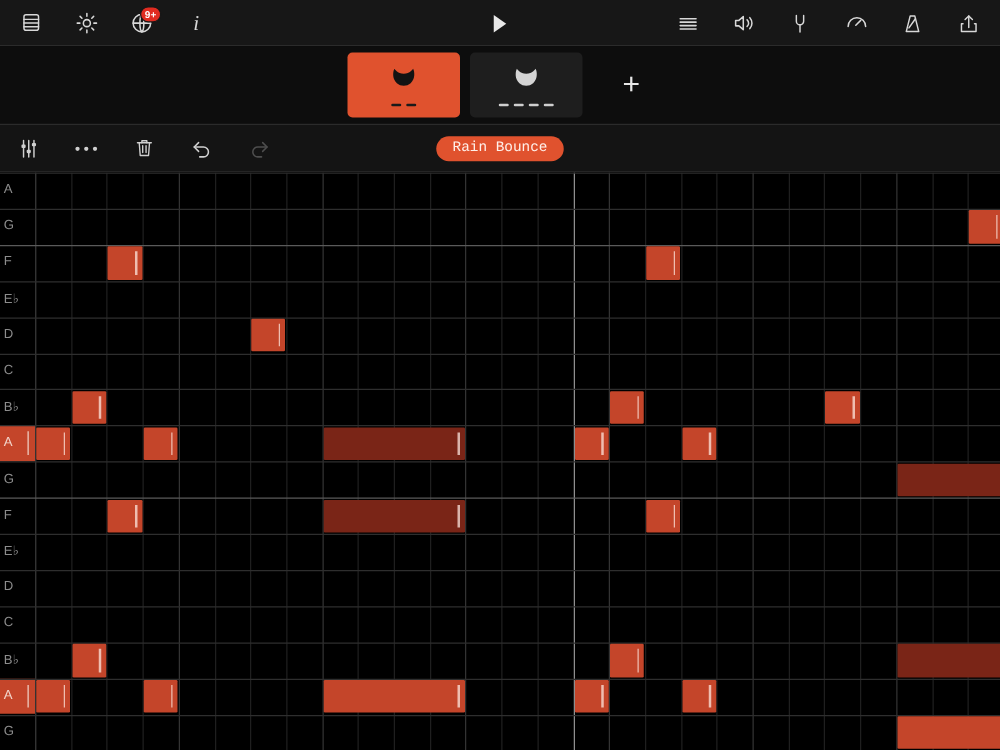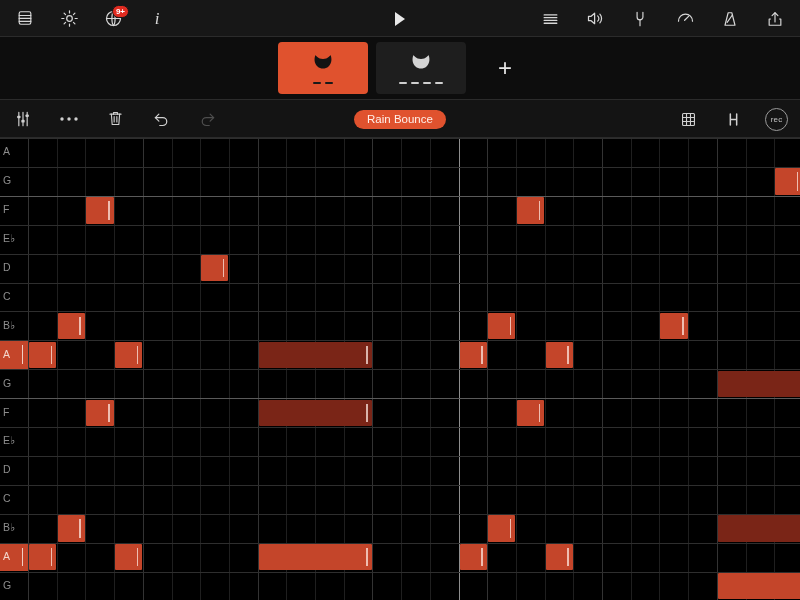--- a/index.html
+++ b/index.html
@@ -51,21 +51,21 @@
   .tr-dashes i { display: block; width: 8px; height: 2px; border-radius: 1px; }
   .track.sel .tr-dashes i { background: #1a1a1a; }
   .track.unsel .tr-dashes i { background: #cfcfcf; }
   .addtrack { width: 34px; height: 52px; display: flex; align-items: center; justify-content: center;
               color: #e6e6e6; font-size: 24px; font-weight: 300; margin-left: 14px; }
 
   
   .editbar {
     position: absolute; left: 0; top: 100px; width: 800px; height: 38px;
     background: #141414; border-bottom: 1px solid #2b2b2b;
-    display: flex; align-items: center;
+    display: flex; align-items: center; font-family: Liberation Mono, monospace;
   }
   .eb-left { display: flex; align-items: center; gap: 20px; padding-left: 10px; }
   .eb-right { position: absolute; right: 12px; top: 0; height: 38px;
               display: flex; align-items: center; gap: 19px; }
   .eb-center { position: absolute; left: 0; top: 0; width: 800px; height: 38px;
                display: flex; align-items: center; justify-content: center; }
   .ebicon { width: 26px; height: 24px; display: flex; align-items: center; justify-content: center; color: #d0d0d0; }
   .ebicon.dim { color: #4e4e4e; }
   .pill {
     background: #e0522e; color: #fff0ea; font-size: 11.5px;
@@ -231,34 +231,20 @@
         <div class="ebicon dim">
           <svg width="21" height="21" viewBox="0 0 24 24" fill="none" stroke="currentColor" stroke-width="1.4" stroke-linecap="round" stroke-linejoin="round">
             <path d="M15 7l4 4-4 4"></path>
             <path d="M19 11h-8.5a4.5 4.5 0 100 9H14"></path>
           </svg>
         </div>
       </div>
     <div class="eb-center">
       <div class="pill">Rain Bounce</div>
     </div>
-    <div class="eb-right" id="eb-right">
-        <div class="ebicon">
-          <svg width="19" height="19" viewBox="0 0 24 24" fill="none" stroke="currentColor" stroke-width="1.4" stroke-linecap="round" stroke-linejoin="round">
-            <rect x="4.5" y="4.5" width="15" height="15" rx="1.2"></rect>
-            <path d="M9.5 4.5v15M14.5 4.5v15M4.5 9.5h15M4.5 14.5h15"></path>
-          </svg>
-        </div>
-        <div class="ebicon">
-          <svg width="19" height="19" viewBox="0 0 24 24" fill="none" stroke="currentColor" stroke-width="1.4" stroke-linecap="round" stroke-linejoin="round">
-            <path d="M8 5v14M16 5v14M8 12h8" stroke-width="1.9"></path>
-          </svg>
-        </div>
-        <div class="recbtn">rec</div>
-      </div>
   </div>
 
   <div class="roll">
     <div class="collines" id="collines">
         <div class="vline beat" style="left: 28px;"></div>
         <div class="vline" style="left: 56.7px;"></div>
         <div class="vline" style="left: 85.4px;"></div>
         <div class="vline" style="left: 114.1px;"></div>
         <div class="vline beat" style="left: 142.8px;"></div>
         <div class="vline" style="left: 171.5px;"></div>

